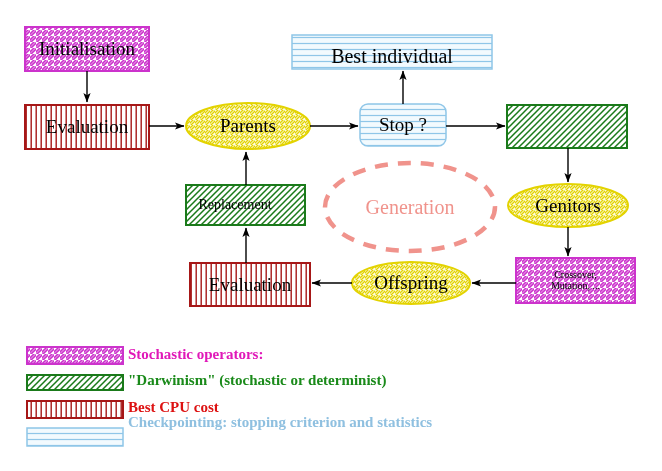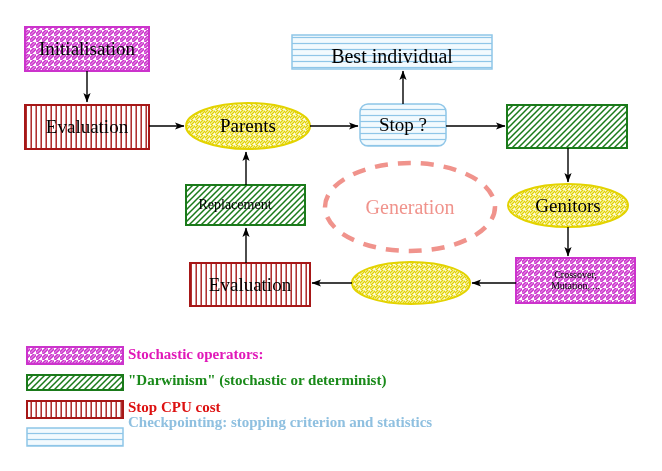--- a/index.html
+++ b/index.html
@@ -134,28 +134,29 @@
   <div class="node-label" style="left:292px; top:34px; width:200px; height:44px; font-size:20px;">Best individual</div>
 
   <div class="node-label" style="left:360px; top:104px; width:86px; height:42px; font-size:19px;">Stop ?</div>
 
 
   <div class="node-label" style="left:508px; top:184px; width:120px; height:43px; font-size:19px;">Genitors</div>
 
   <div class="node-label" style="left:516px; top:258px; width:119px; height:45px; font-size:10px; white-space:pre-line;">Crossover,
 Mutation, ...</div>
 
+  <div class="node-label" style="left:352px; top:262px; width:118px; height:42px; font-size:19px;">Offspring</div>
 
   <div class="node-label" style="left:190px; top:263px; width:120px; height:43px; font-size:19px;">Evaluation</div>
 
   <div class="node-label" style="left:186px; top:185px; width:98px; height:40px; font-size:14px;">Replacement</div>
 
   <div class="node-label" style="left:325px; top:163px; width:170px; height:88px; font-size:20px; color:#f0938c;">Generation</div>
 
   <div class="legend-label" style="left:128px; top:346px; font-size:15px; color:#e018b8;">Stochastic operators:</div>
 
   <div class="legend-label" style="left:128px; top:372px; font-size:15px; color:#1a8a1a;">"Darwinism" (stochastic or determinist)</div>
 
-  <div class="legend-label" style="left:128px; top:399px; font-size:15px; color:#dd1111;">Stop CPU cost</div>
+  <div class="legend-label" style="left:128px; top:399px; font-size:15px; color:#dd1111;">Best CPU cost</div>
 
   <div class="legend-label" style="left:128px; top:414px; font-size:15px; color:#8fc0e0;">Checkpointing: stopping criterion and statistics</div>
 
 </div>
 
 </body></html>

